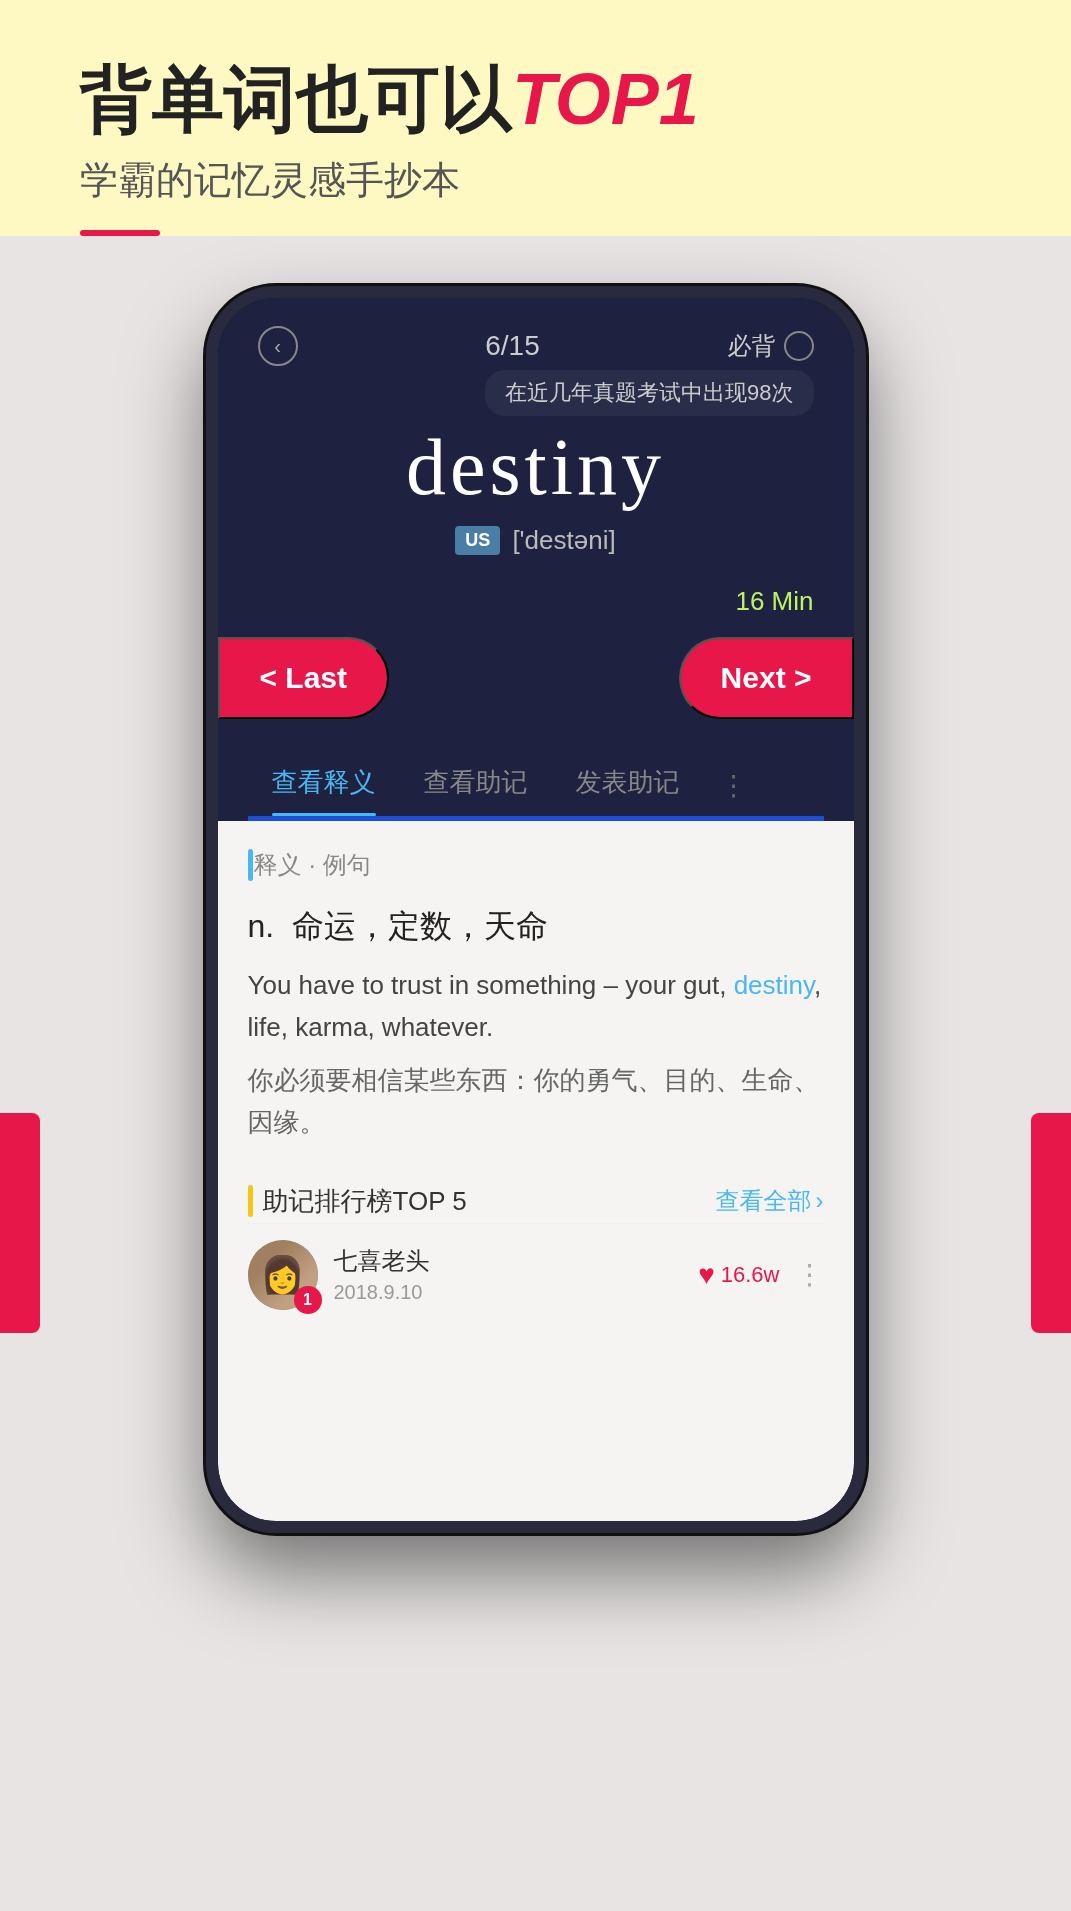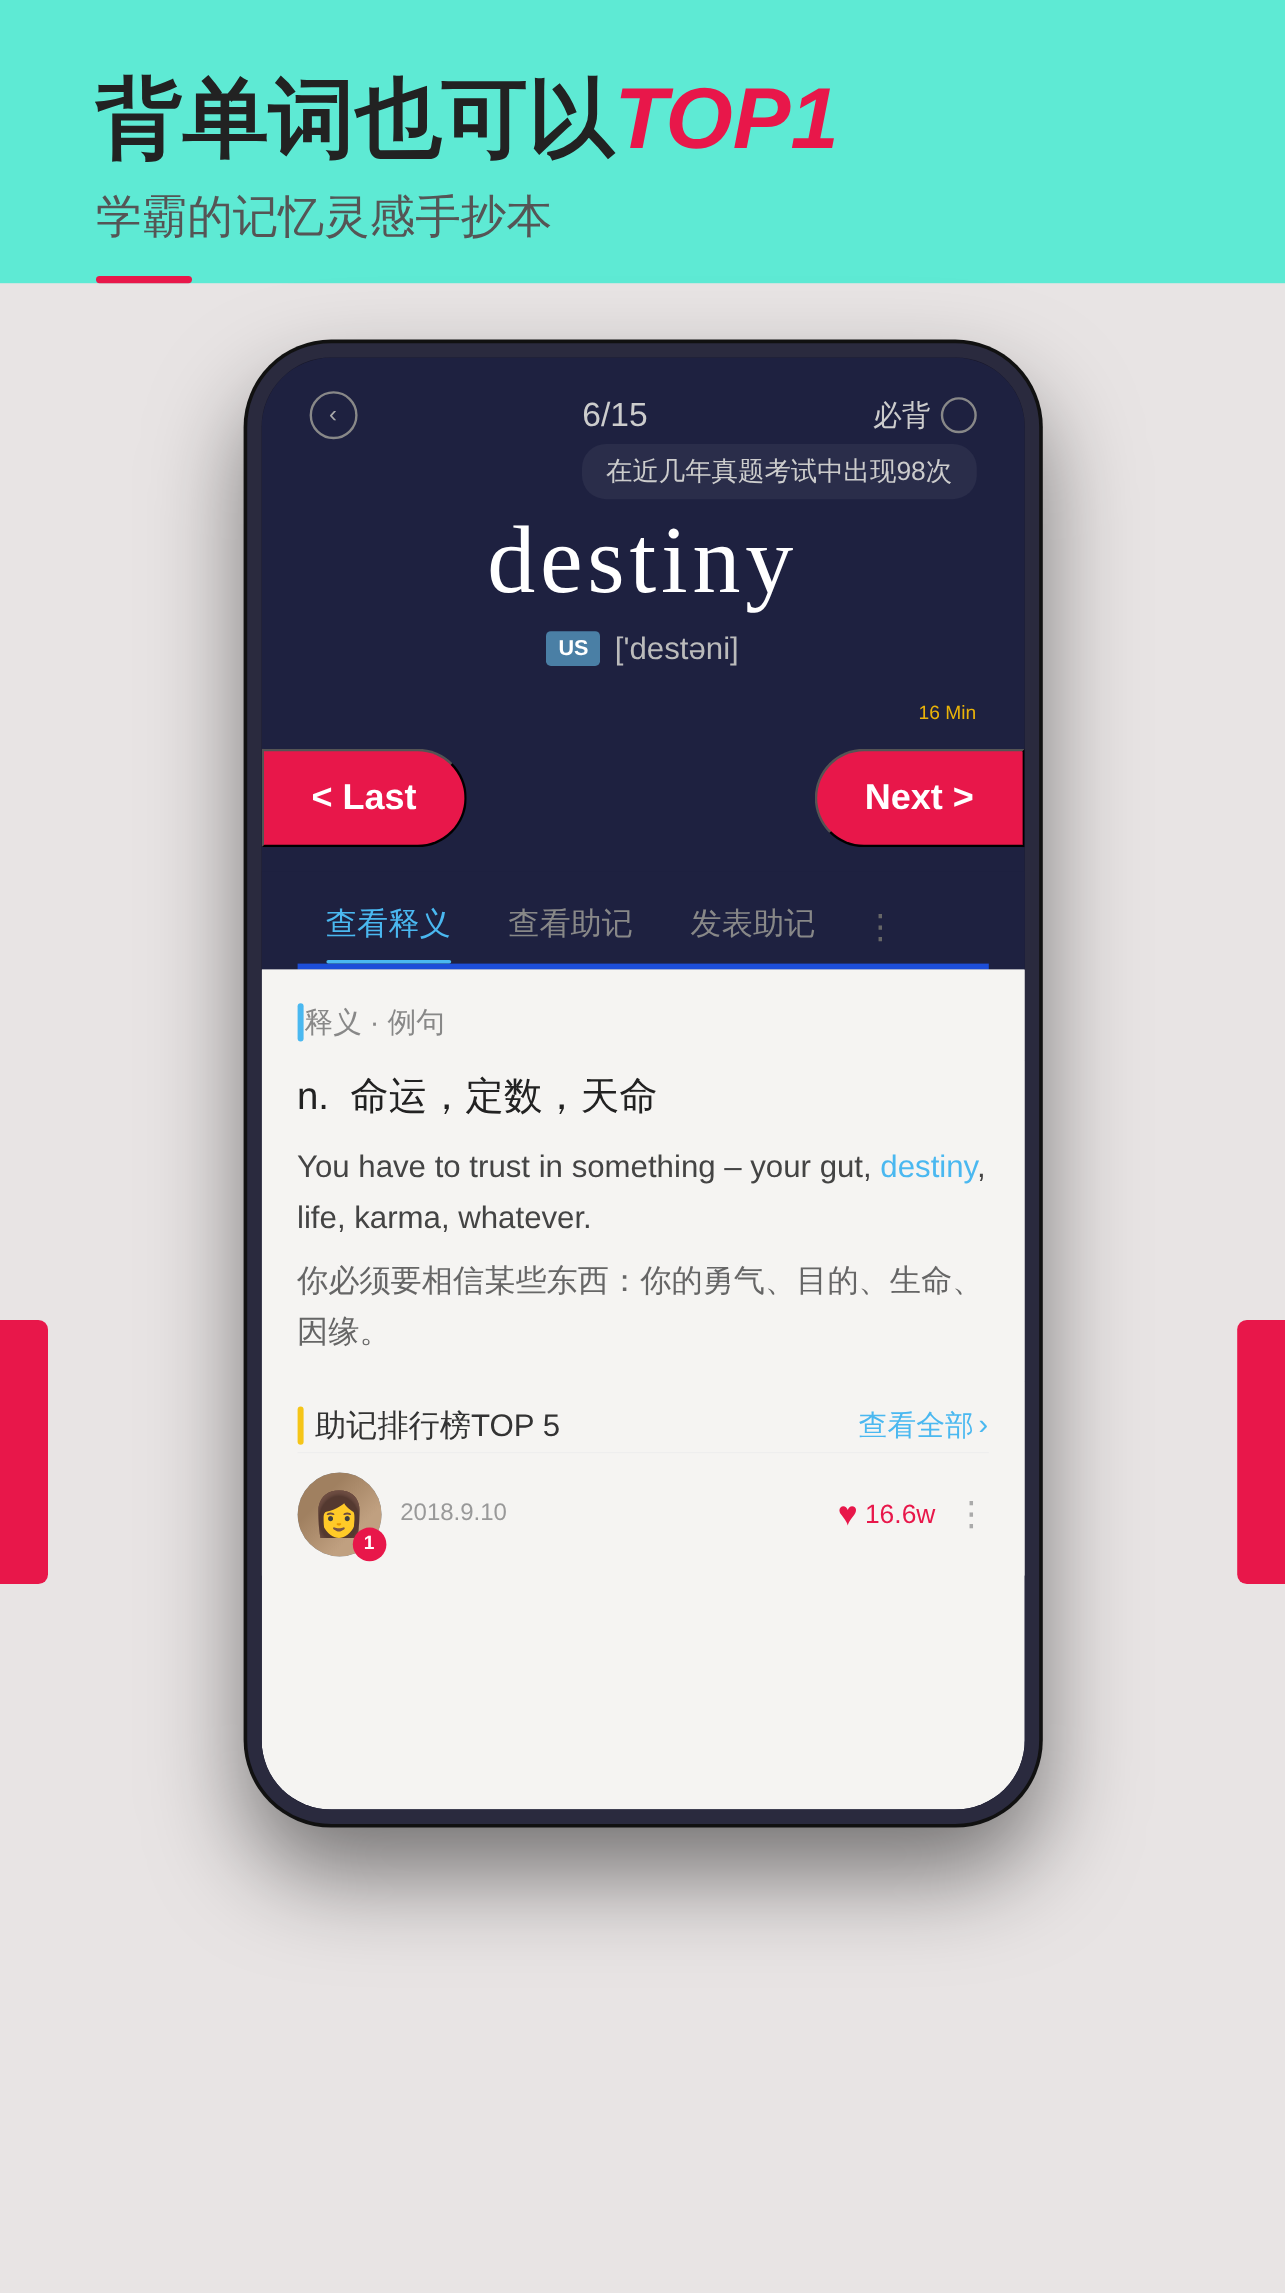--- a/index.html
+++ b/index.html
@@ -7,21 +7,21 @@
       width: 1071px;
       min-height: 1911px;
       background-color: #e8e4e4;
       font-family: -apple-system, 'PingFang SC', 'Helvetica Neue', Arial, sans-serif;
       position: relative;
       overflow-x: hidden;
     }
 
     
     .top-section {
-      background-color: #5eead4;
+      background-color: #fef9c3;
       padding: 60px 80px 0 80px;
       position: relative;
     }
 
     .headline {
       font-size: 72px;
       font-weight: 800;
       color: #222;
       line-height: 1.1;
       margin-bottom: 16px;
@@ -179,22 +179,22 @@
     }
     .phonetic {
       color: #bbb;
       font-size: 26px;
     }
 
     
     .timer-row {
       text-align: right;
       padding: 10px 40px 0;
-      color: #eab308;
-      font-size: 16px;
+      color: #bef264;
+      font-size: 26px;
     }
 
     
     .nav-buttons {
       display: flex;
       justify-content: space-between;
       align-items: center;
       padding: 20px 0 20px 0;
       position: relative;
     }
@@ -551,20 +551,21 @@
           <div class="user-card">
             <div class="avatar-wrap">
               <div class="avatar-circle">
                 <div class="avatar-img">
                   <span class="avatar-face">👩</span>
                 </div>
               </div>
               <div class="rank-badge">1</div>
             </div>
             <div class="user-info">
+              <div class="user-name">七喜老头</div>
               <div class="user-date">2018.9.10</div>
             </div>
             <div class="card-actions">
               <div class="heart-count">
                 <span class="heart-icon">♥</span>
                 <span>16.6w</span>
               </div>
               <span class="more-icon">⋮</span>
             </div>
           </div>

